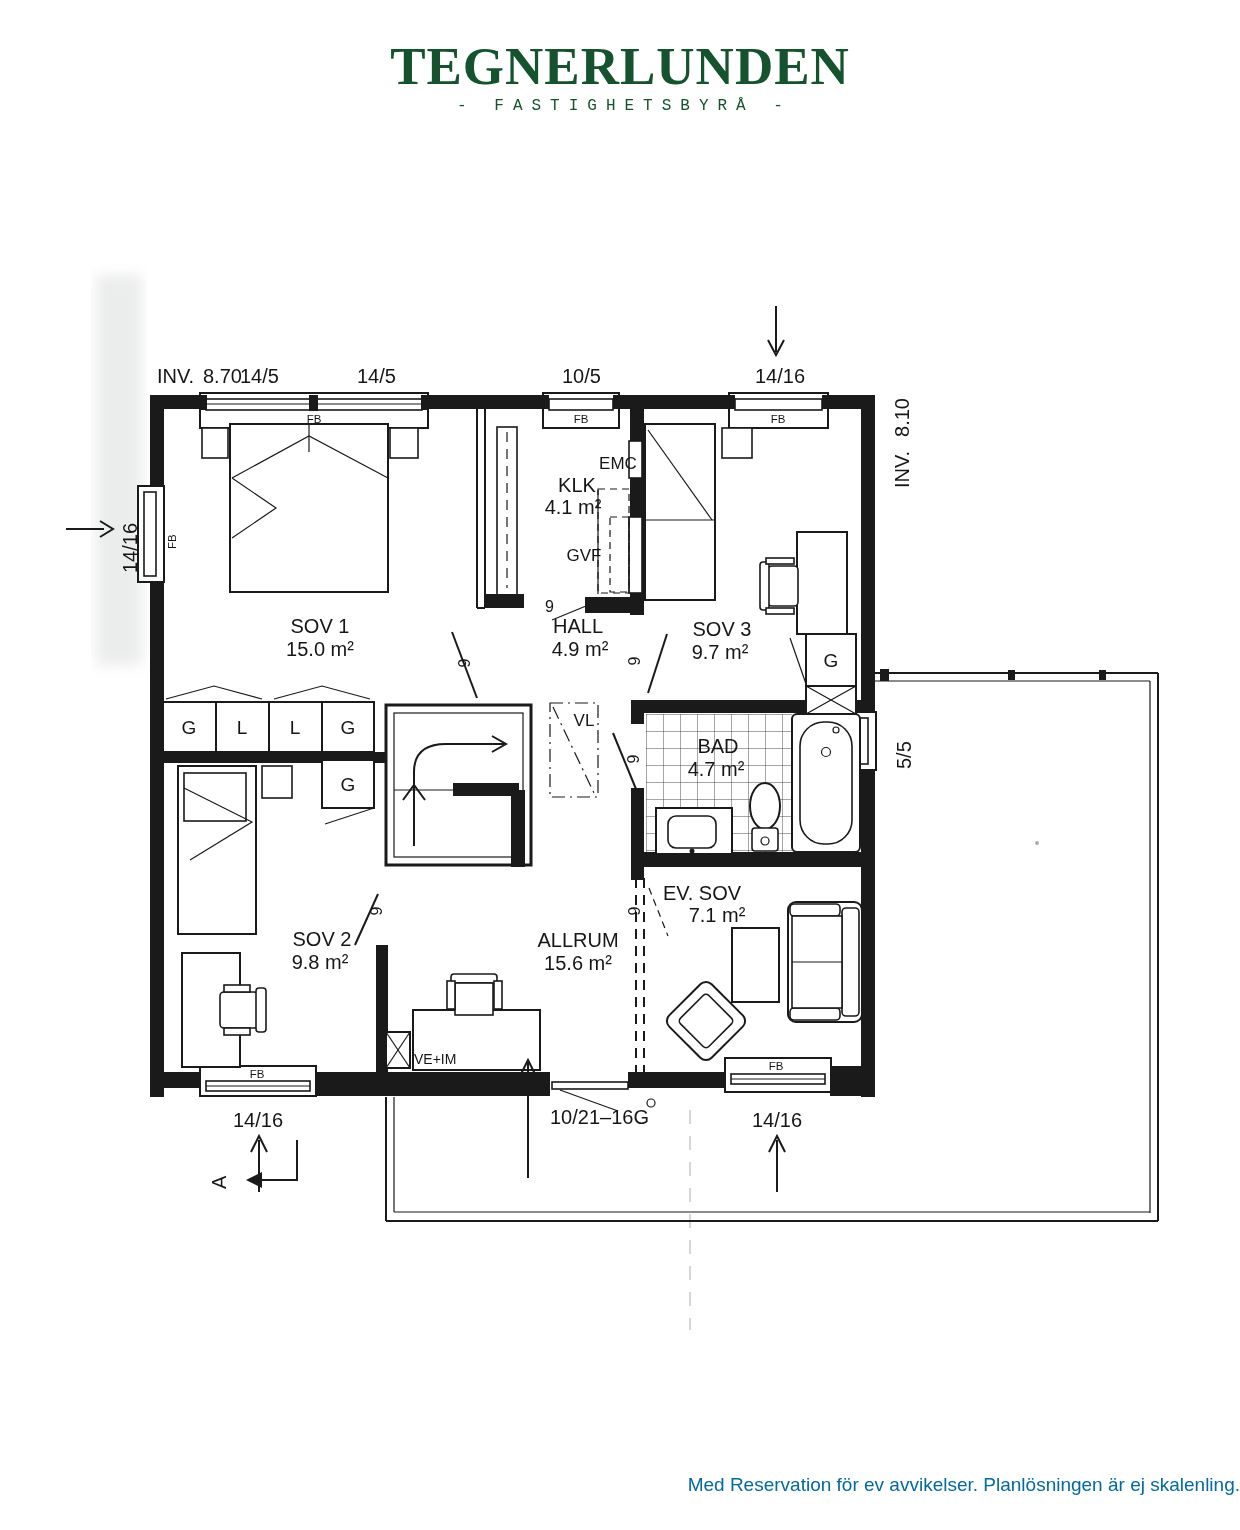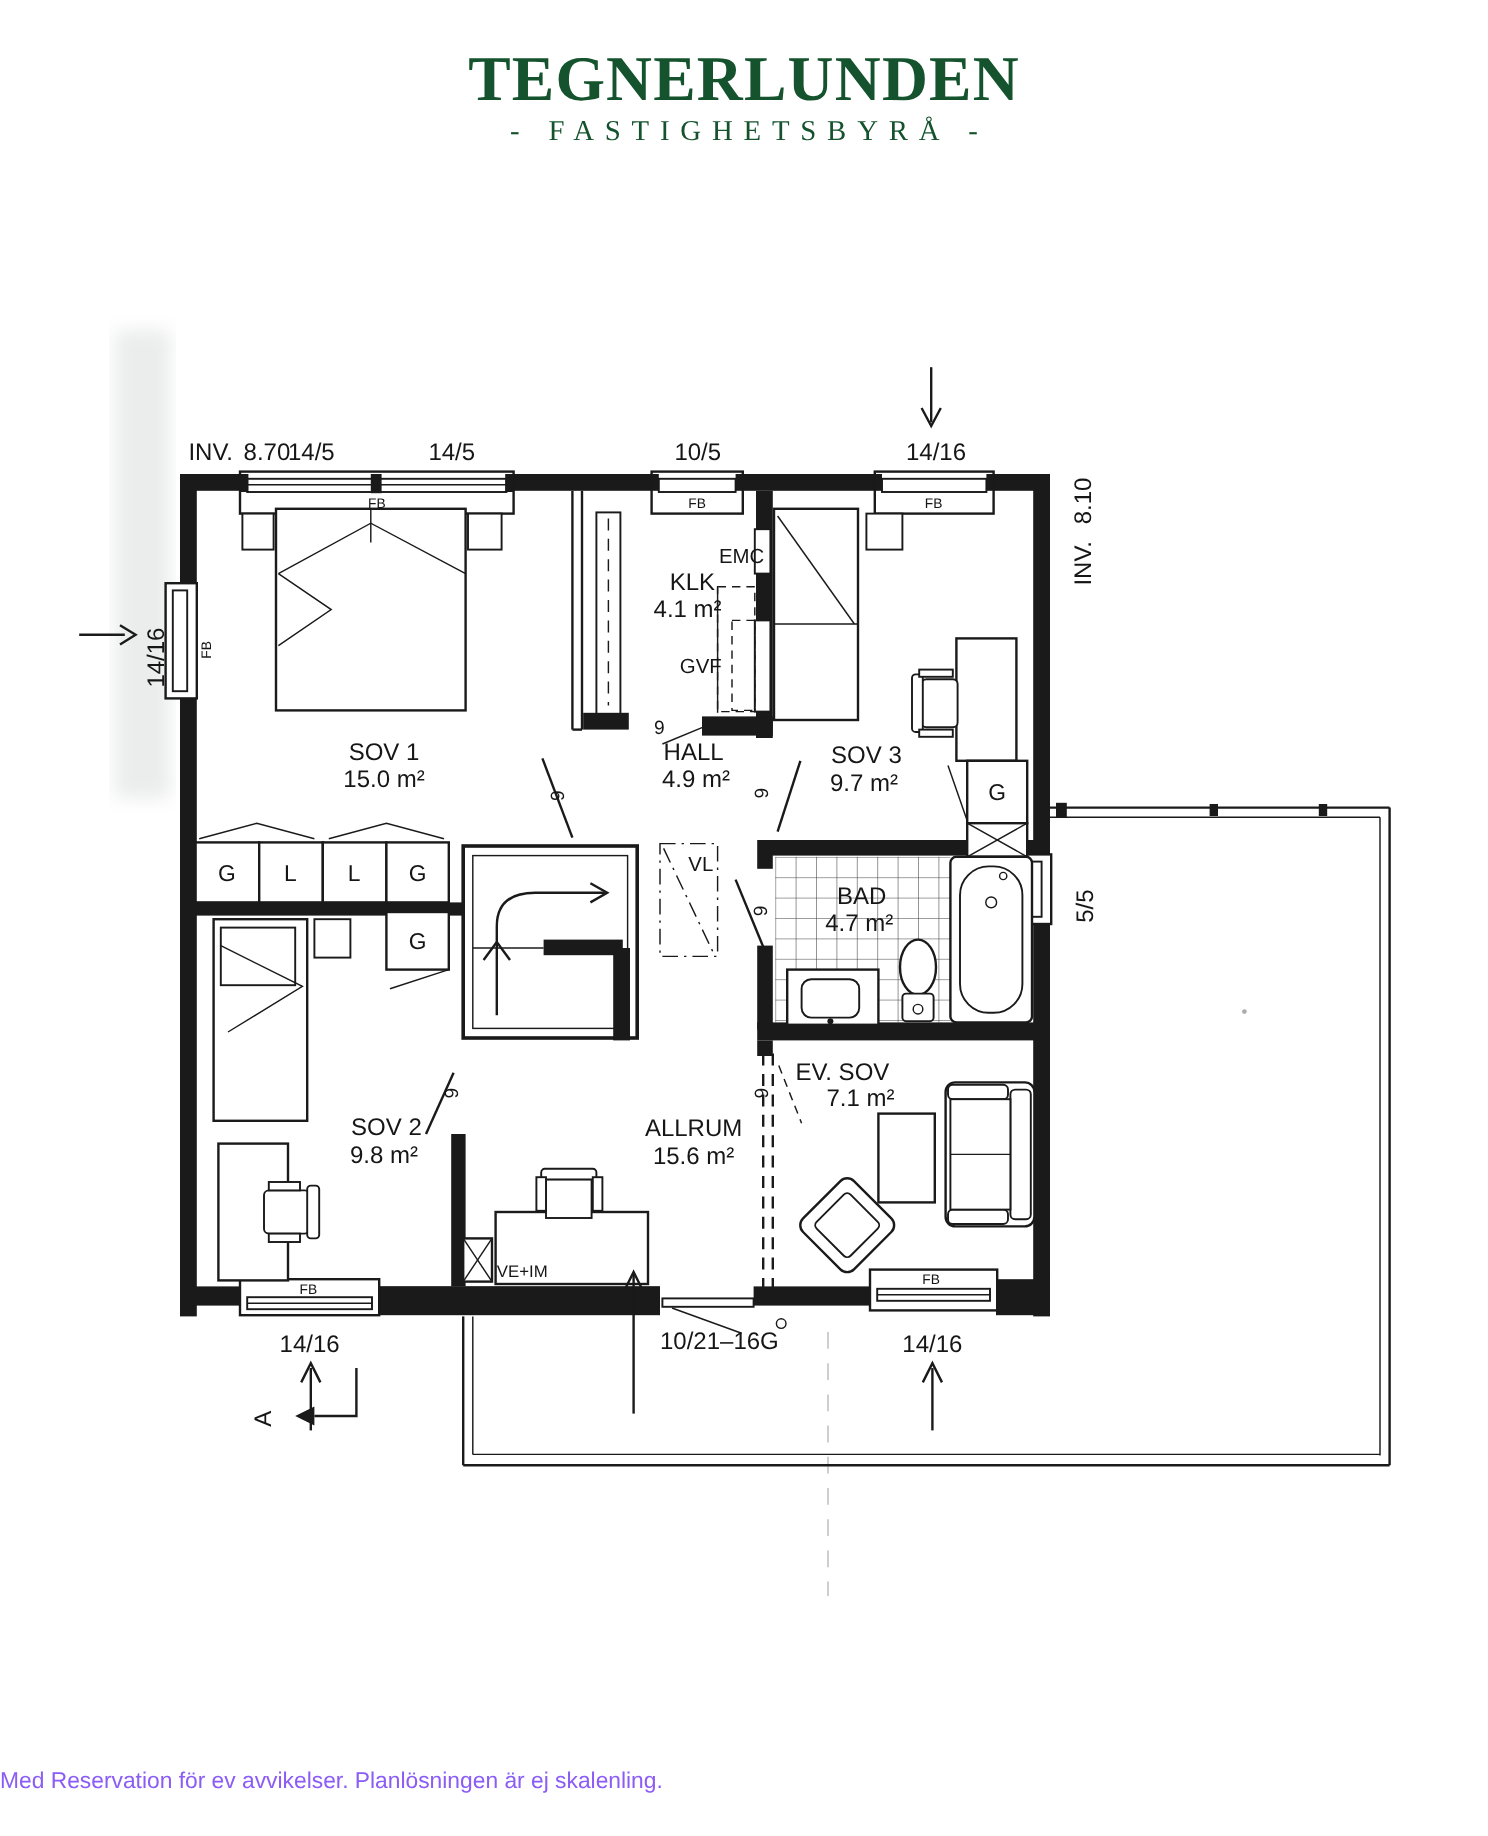--- a/index.html
+++ b/index.html
@@ -1,24 +1,24 @@
 <!DOCTYPE html>
 <html><head>
 <meta charset="utf-8">
 <style>
   html,body{margin:0;padding:0;background:#ffffff;}
   .canvas{position:relative;width:1240px;height:1530px;background:#fff;overflow:hidden;
           font-family:"Liberation Sans",sans-serif;}
   .logo{position:absolute;top:40px;left:0;width:100%;text-align:center;color:#14532d;}
   .logo-name{font-family:"Liberation Serif",serif;font-size:53px;font-weight:600;
              letter-spacing:1px;line-height:1.0;}
-  .logo-tagline{font-family:Liberation Serif, serif;font-size:24px;font-weight:500;
+  .logo-tagline{font-family:Liberation Mono, monospace;font-size:16px;font-weight:500;
                 letter-spacing:9px;margin-top:4px;padding-left:9px;text-align:center;}
-  .footer{position:absolute;top:1474px;left:0;width:100%;text-align:left;
-          color:#8b5cf6;font-size:19px;}
+  .footer{position:absolute;top:1474px;left:0;width:100%;text-align:right;
+          color:#0369a1;font-size:19px;}
   svg.plan{position:absolute;left:0;top:0;}
   
   .w   {fill:#1a1a1a;stroke:none;}
   .ln  {stroke:#1a1a1a;stroke-width:2;fill:none;}
   .ln3 {stroke:#1a1a1a;stroke-width:3;fill:none;}
   .thin{stroke:#1a1a1a;stroke-width:1.2;fill:none;}
   .furn{fill:#ffffff;stroke:#1a1a1a;stroke-width:2;}
   .furn2{fill:#ffffff;stroke:#1a1a1a;stroke-width:1.6;}
   .dash{stroke-dasharray:10 7;}
   .dash2{stroke-dasharray:7 5;}

